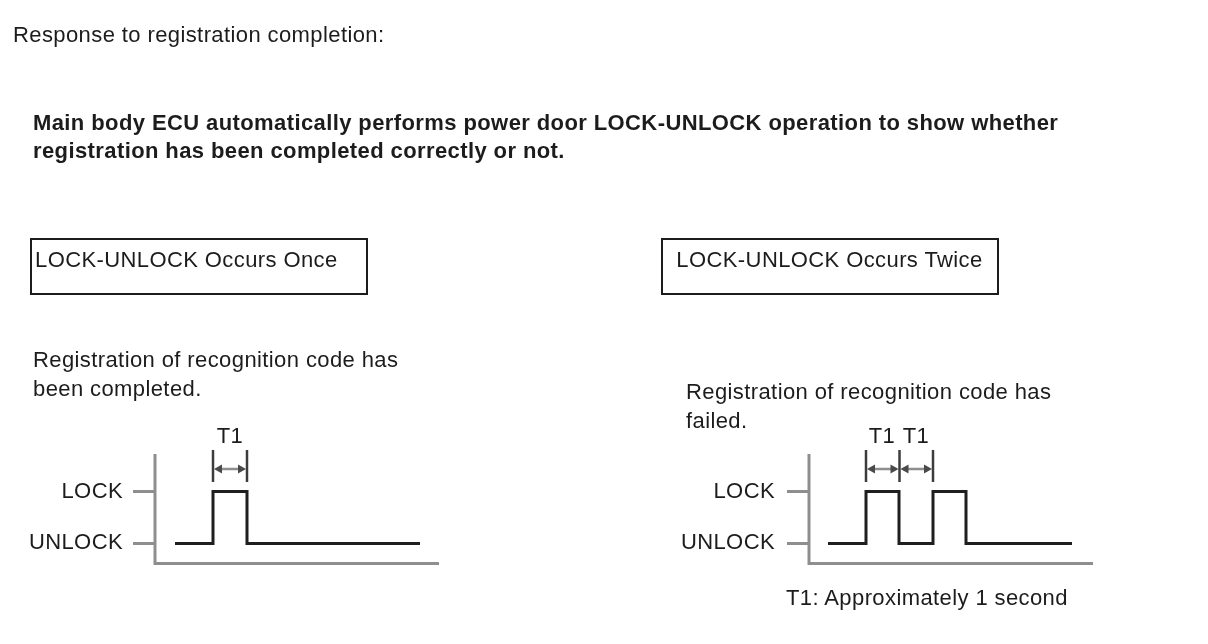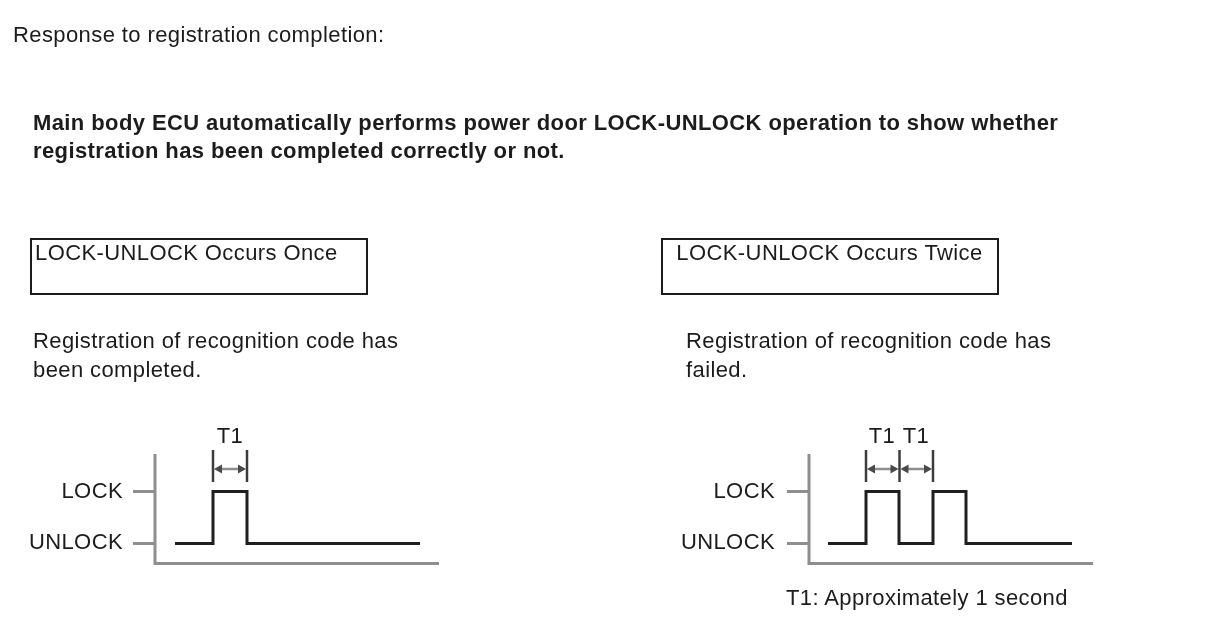--- a/index.html
+++ b/index.html
@@ -30,34 +30,34 @@
     width: 1100px;
     line-height: 28px;
     font-weight: bold;
   }
   .label-box {
     top: 238px;
     width: 338px;
     height: 57px;
     box-sizing: border-box;
     border: 2px solid #1c1c1c;
-    padding: 1px 4px 0 3px;
+    padding: 8px 4px 0 3px;
     line-height: 24px;
     background: #ffffff;
   }
   .label-box.left  { left: 30px; }
   .label-box.right { left: 661px; text-align: center; }
 
   .caption {
-    top: 326px;
+    top: 345px;
     width: 390px;
     line-height: 29px;
   }
   .caption.left  { left: 33px; }
-  .caption.right { left: 686px; }
+  .caption.right { left: 686px; margin-top: 32px; }
 
   .waveform-svg { top: 420px; }
   .waveform-svg.left  { left: 30px; }
   .waveform-svg.right { left: 680px; }
 
   .footnote {
     left: 786px;
     top: 585px;
     white-space: nowrap;
   }

